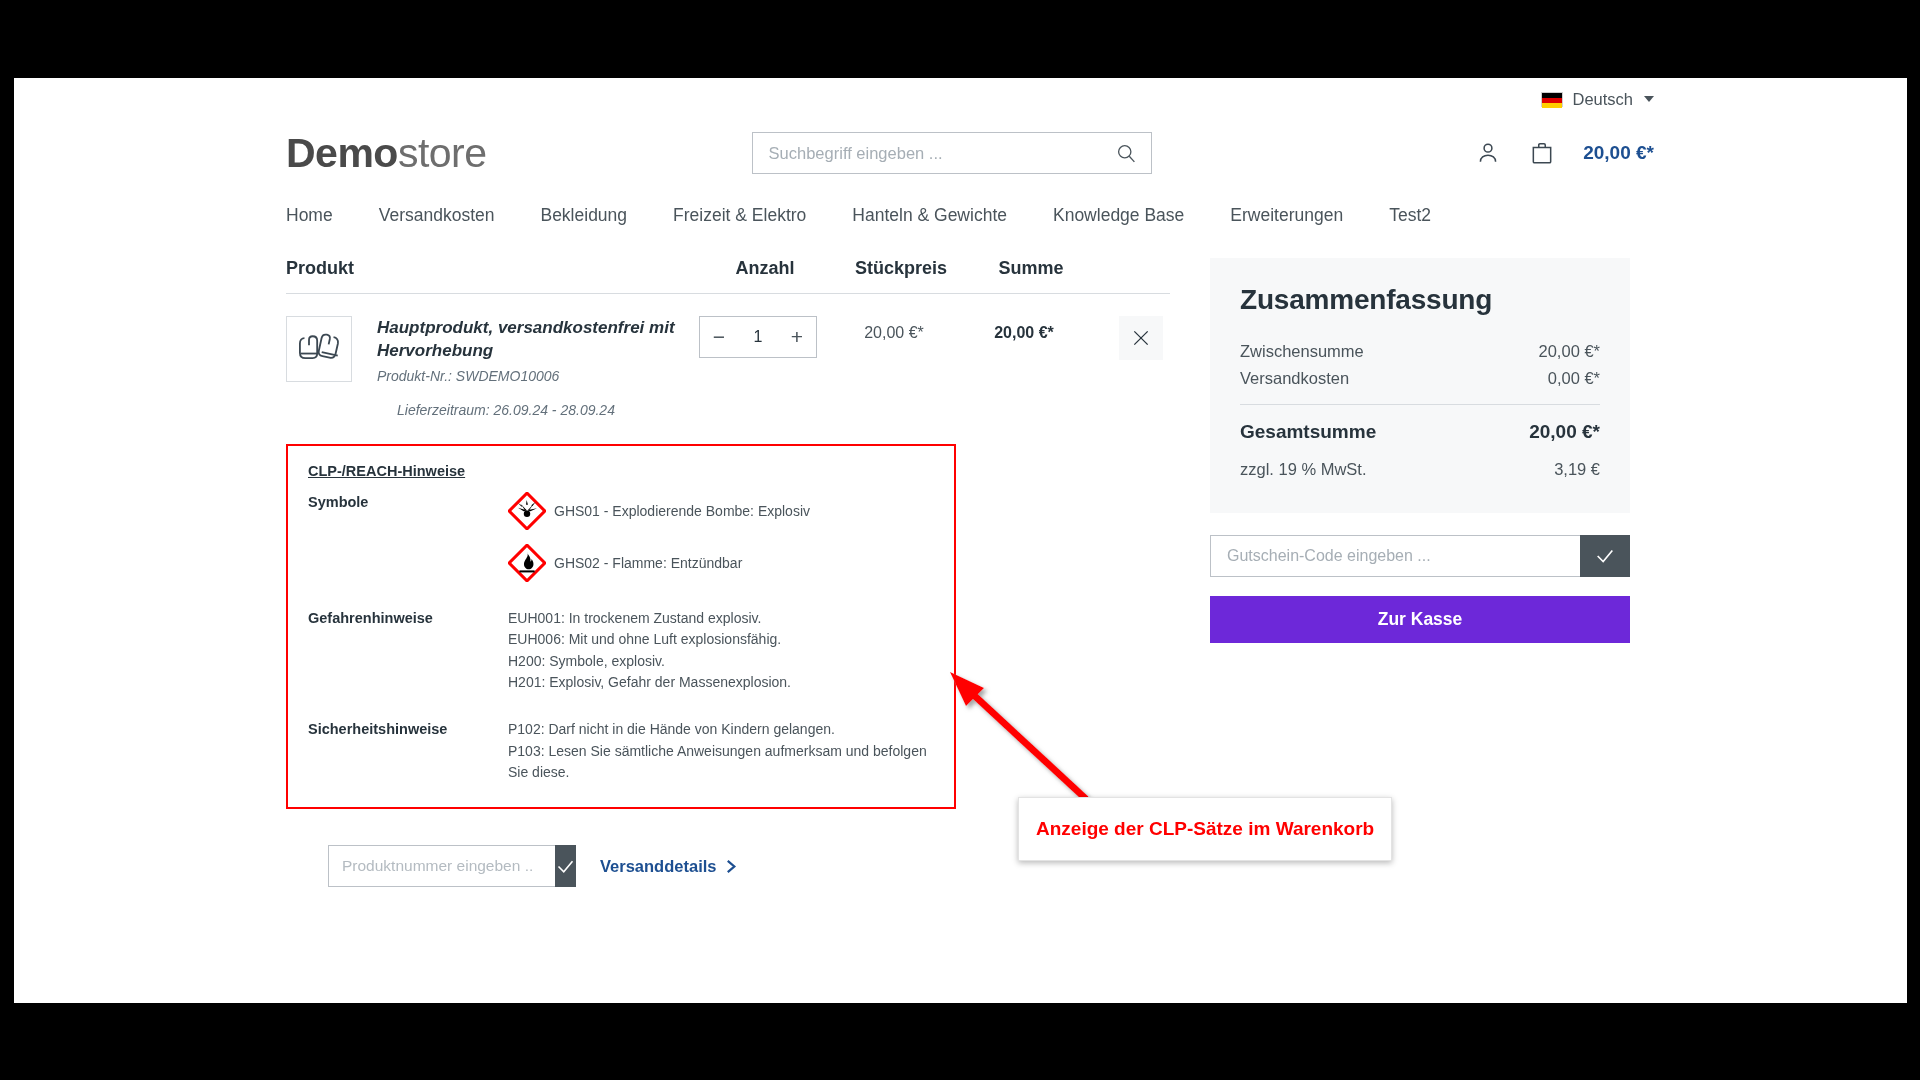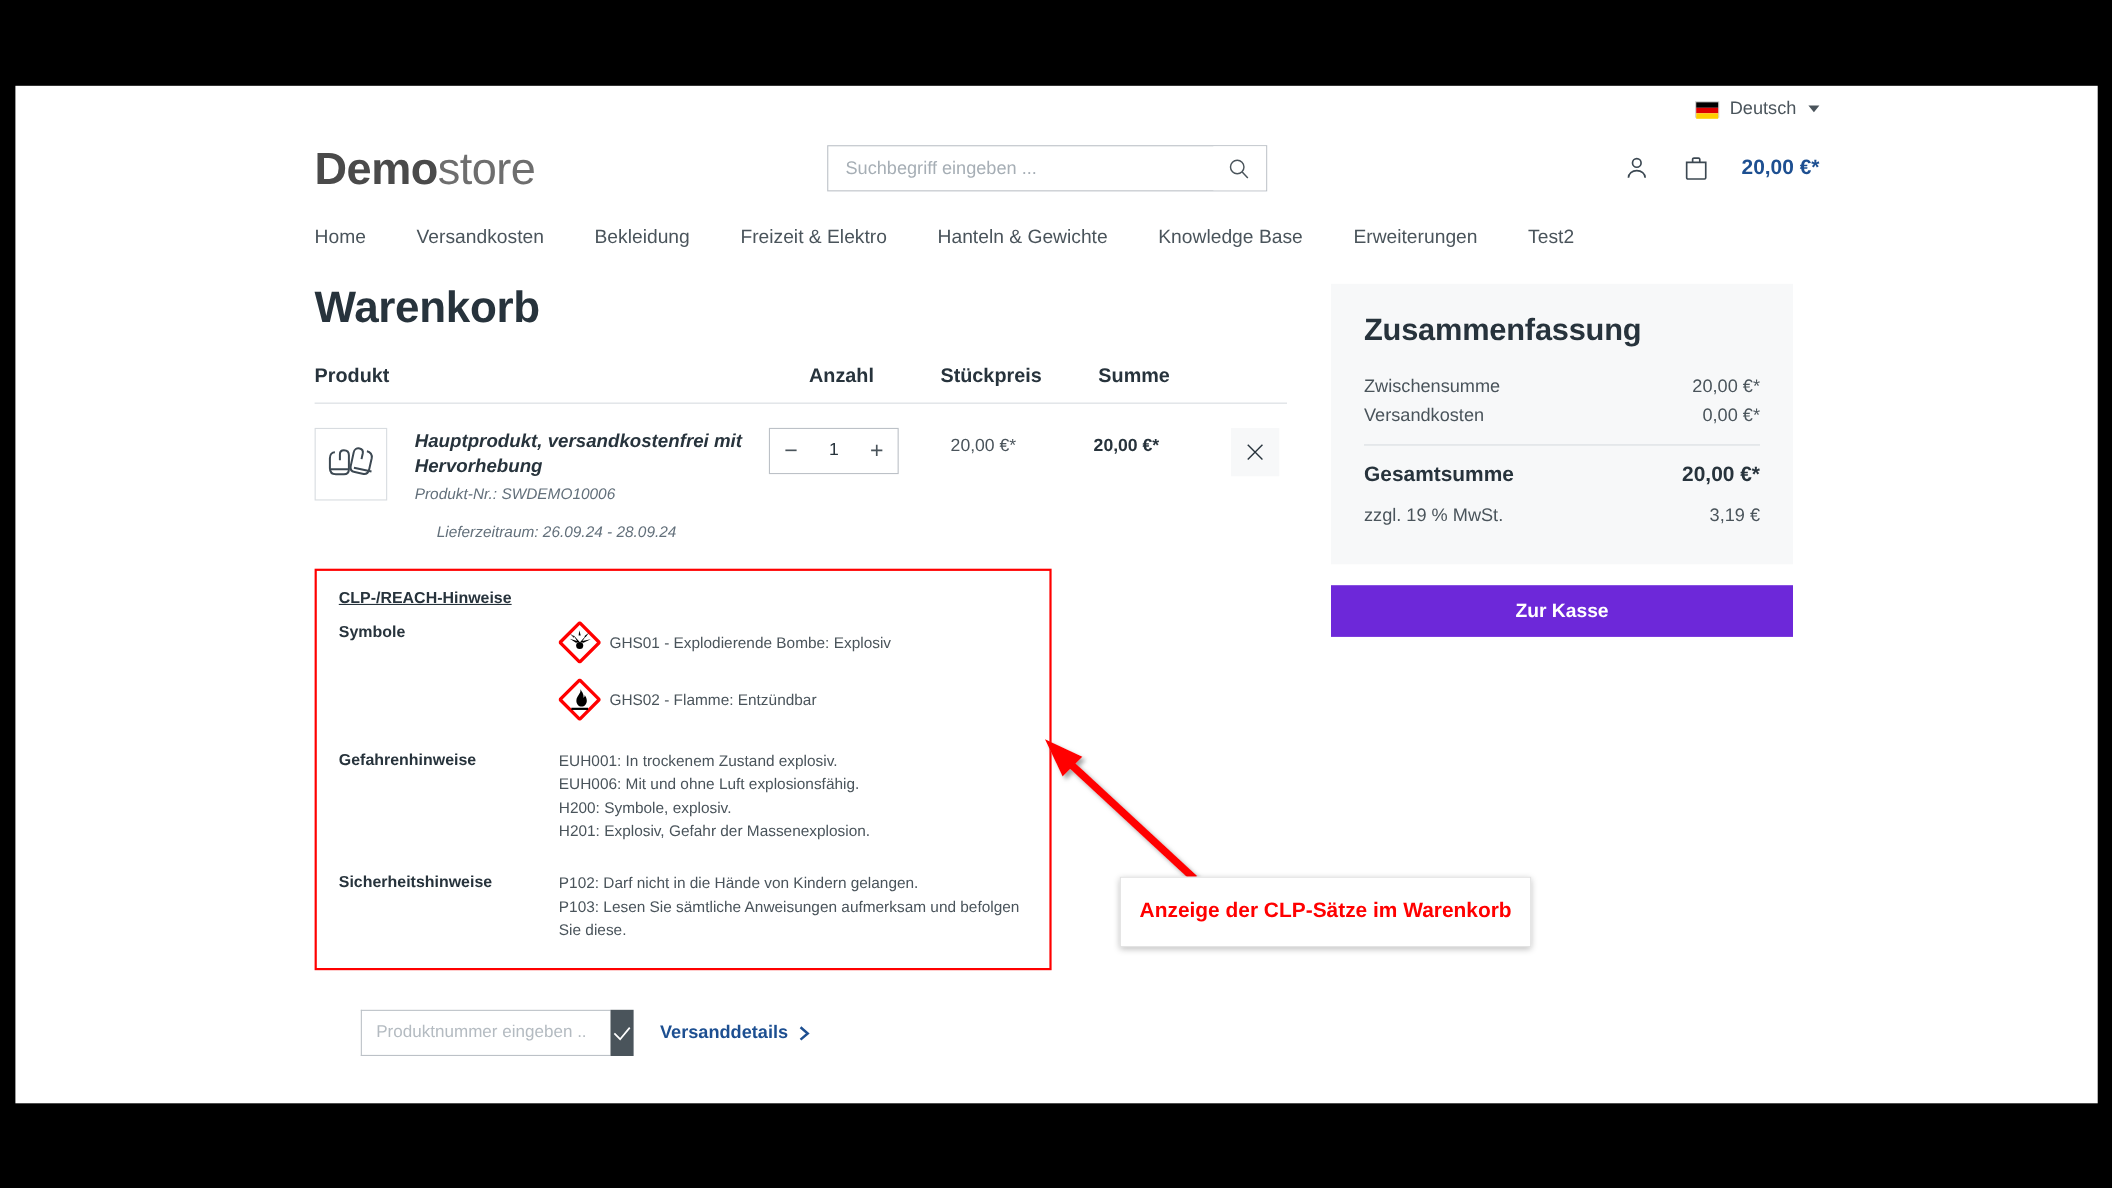--- a/index.html
+++ b/index.html
@@ -331,21 +331,20 @@
     <a>Freizeit &amp; Elektro</a>
     <a>Hanteln &amp; Gewichte</a>
     <a>Knowledge Base</a>
     <a>Erweiterungen</a>
     <a>Test2</a>
   </div>
 
   <div class="main">
 
     <div class="left">
-      <h1 class="page-title">Warenkorb</h1>
 
       <div class="cart-head">
         <div class="c-prod">Produkt</div>
         <div class="c-qty">Anzahl</div>
         <div class="c-unit">Stückpreis</div>
         <div class="c-sum">Summe</div>
         <div class="c-del"></div>
       </div>
 
       <div class="cart-row">
@@ -476,20 +475,28 @@
         </div>
 
         <div class="sumgap"></div>
 
         <div class="sumline">
           <span>zzgl. 19 % MwSt.</span>
           <span>3,19 €</span>
         </div>
       </div>
 
+      <div class="voucher">
+        <input type="text" placeholder="Gutschein-Code eingeben ..." style="">
+        <div class="checkbtn">
+          <svg width="22" height="22" viewBox="0 0 24 24" fill="none" stroke="#ffffff" stroke-width="1.8">
+            <polyline points="4,12 10,18 20,6"></polyline>
+          </svg>
+        </div>
+      </div>
 
       <button class="checkout">Zur Kasse</button>
     </div>
   </div>
 
   <svg class="arrow-svg">
     <defs>
       <filter id="ashadow" x="-30%" y="-30%" width="180%" height="180%">
         <feDropShadow dx="3" dy="3" stdDeviation="2" flood-color="#888888" flood-opacity="0.75"></feDropShadow>
       </filter>

